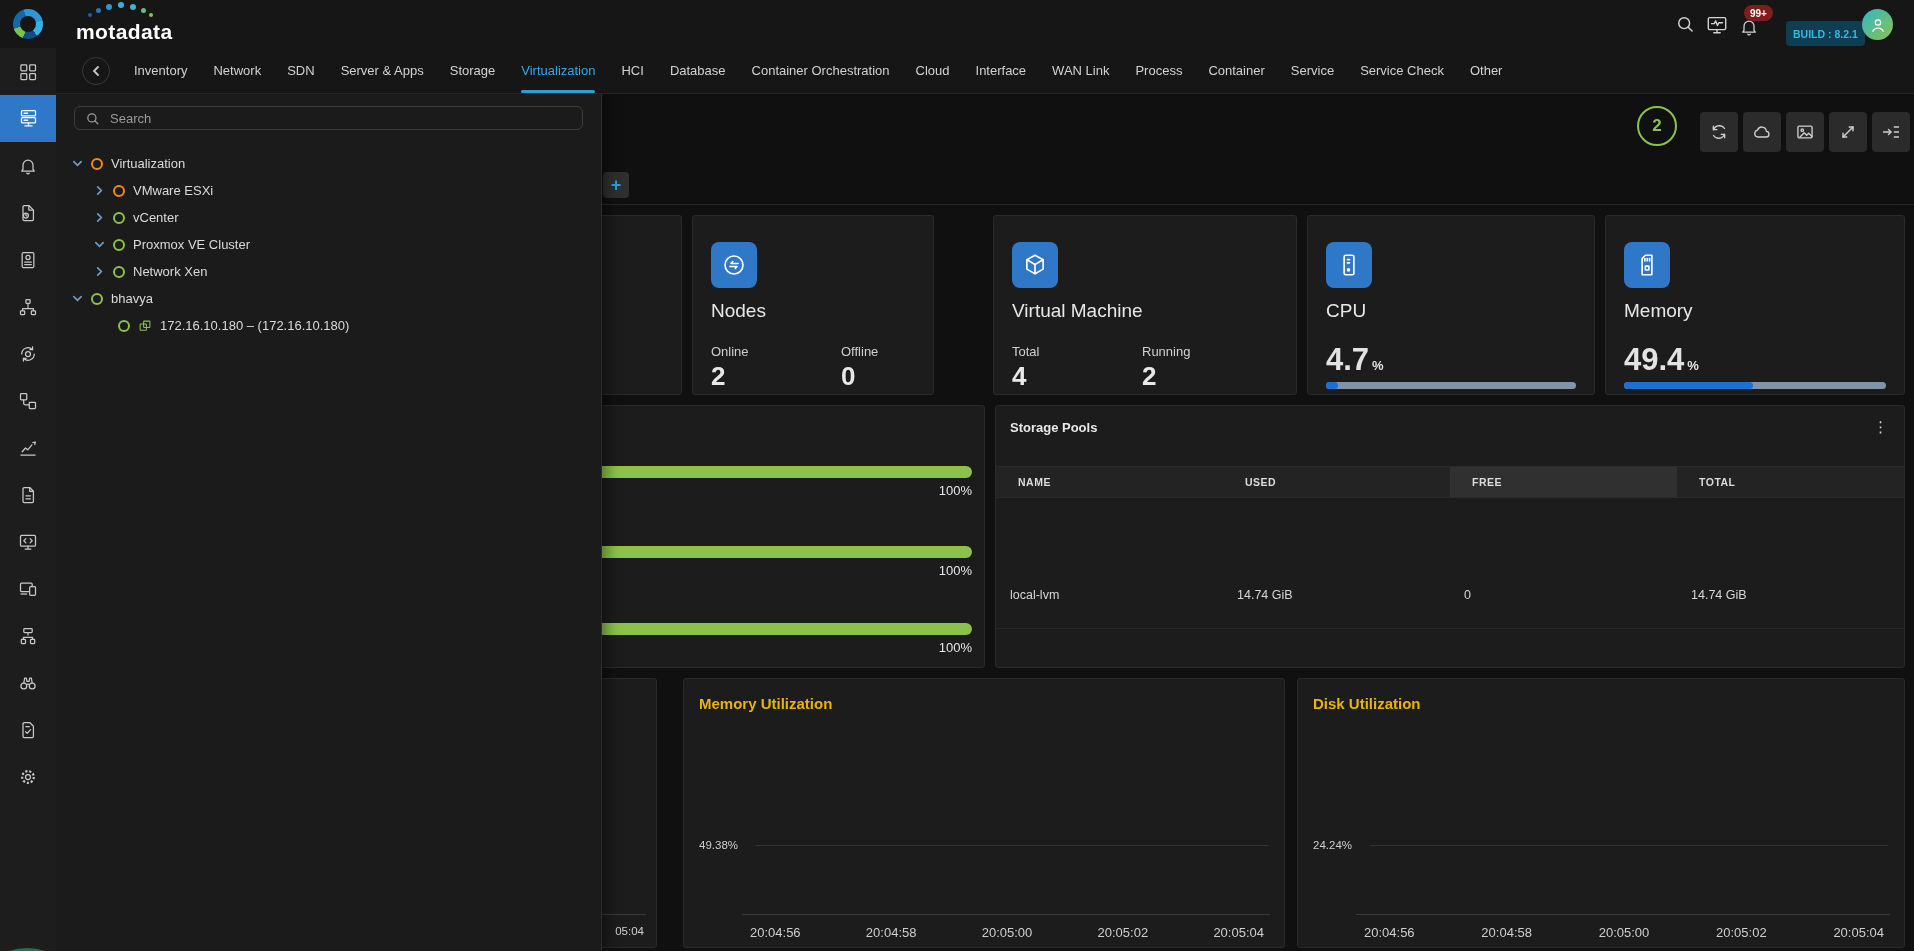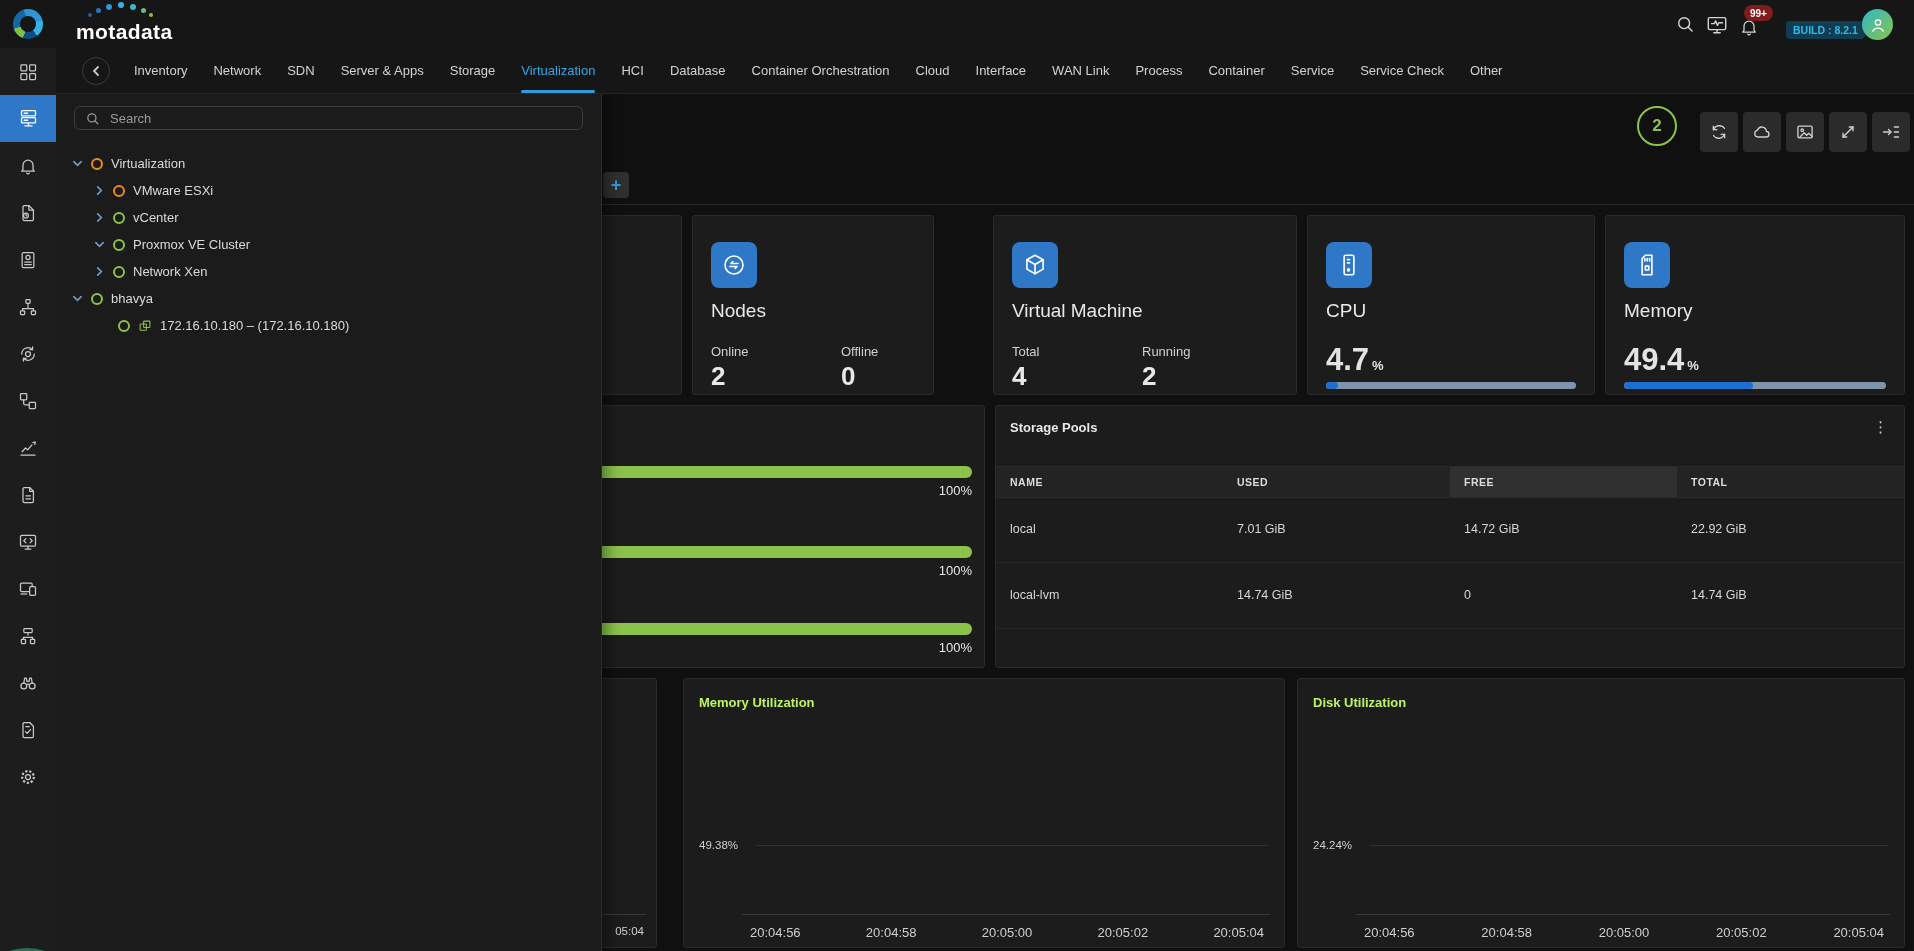--- a/index.html
+++ b/index.html
@@ -12,21 +12,21 @@
   #logo-tile{left:0;top:0;width:56px;height:48px;background:#161616;display:flex;align-items:center;justify-content:center;}
   #logo-donut{width:30px;height:30px;border-radius:50%;
      background:conic-gradient(from 200deg,#7cc24a 0 14%,#1567a8 14% 40%,#2f95d6 40% 66%,#36b1e6 66% 84%,#0d4e86 84% 100%);position:relative;}
   #logo-donut::after{content:"";position:absolute;left:7px;top:7px;width:16px;height:16px;border-radius:50%;background:#161616;}
   #wordmark{left:76px;top:20px;font-size:21px;font-weight:bold;color:#fff;letter-spacing:.4px;}
   .ldot{position:absolute;border-radius:50%;}
   
   .hicon{top:14px;cursor:pointer;}
   #notif-badge{left:1744px;top:5px;height:16px;padding:0 6px;border-radius:9px;background:#7f1d1d;
      color:#fff;font-size:10px;font-weight:bold;display:flex;align-items:center;z-index:62;}
-  #build-badge{left:1786px;top:21px;height:18px;padding:0 7px;border-radius:4px;background:#0f3d52;
+  #build-badge{left:1786px;top:21px;height:25px;padding:0 7px;border-radius:4px;background:#0f3d52;
      color:#38b6e8;font-size:10.5px;font-weight:bold;display:flex;align-items:center;}
   #avatar{left:1862px;top:9px;width:31px;height:31px;border-radius:50%;
      background:linear-gradient(135deg,#2fb7c9,#8bc34a);display:flex;align-items:center;justify-content:center;}
   
   #navbar{left:56px;top:48px;width:1858px;height:46px;background:#161616;border-bottom:1px solid #262626;
      display:flex;align-items:center;z-index:55;}
   #back-btn{width:26px;height:26px;border-radius:50%;border:1px solid #3a3a3a;margin-left:26px;
      display:flex;align-items:center;justify-content:center;color:#c9c9c9;font-size:14px;cursor:pointer;flex:none;}
   #tabs{display:flex;gap:26px;margin-left:24px;align-items:center;height:100%;}
   .tab{font-size:13px;color:#d2d2d2;white-space:nowrap;cursor:pointer;height:100%;display:flex;align-items:center;position:relative;}
@@ -63,27 +63,27 @@
   #uptime-panel{left:420px;top:405px;width:565px;height:263px;}
   .ubar-track{position:absolute;left:14px;right:12px;height:12px;border-radius:6px;}
   .ubar{height:100%;border-radius:6px;background:#8bc34a;}
   .ubar-label{position:absolute;right:12px;font-size:13px;color:#e6e6e6;}
   
   #storage-panel{left:995px;top:405px;width:910px;height:263px;}
   #storage-title{position:absolute;left:14px;top:14px;font-size:13px;font-weight:bold;color:#e8e8e8;}
   #storage-menu{position:absolute;right:10px;top:10px;font-size:15px;color:#cfcfcf;cursor:pointer;padding:2px 6px;}
   .sp-grid{position:absolute;left:0;width:100%;display:grid;grid-template-columns:1fr 1fr 1fr 1fr;}
   #sp-header{top:60px;height:30px;background:#232323;border-top:1px solid #2a2a2a;border-bottom:1px solid #2a2a2a;}
-  #sp-header .hcell{font-size:10.5px;font-weight:bold;letter-spacing:.5px;color:#dcdcdc;display:flex;align-items:center;padding-left:14px;cursor:pointer;}
+  #sp-header .hcell{font-size:10.5px;font-weight:bold;letter-spacing:.5px;color:#dcdcdc;display:flex;align-items:center;padding-left:22px;cursor:pointer;}
   #sp-header .hcell.hl{background:#303030;}
   .sp-row{height:66px;border-bottom:1px solid #272727;cursor:pointer;}
   .sp-row .cell{font-size:12.5px;color:#d6d6d6;display:flex;align-items:center;padding-left:14px;}
   
   .chart-panel{top:678px;height:270px;}
-  .chart-title{position:absolute;left:15px;top:16px;font-size:13px;font-weight:bold;color:#bef264;}
+  .chart-title{position:absolute;left:15px;top:16px;font-size:15px;font-weight:bold;color:#eab308;}
   .grid-label{position:absolute;left:15px;top:160px;font-size:11.5px;color:#cfcfcf;}
   .grid-line{position:absolute;left:72px;right:16px;top:166px;height:1px;background:#333;}
   .axis-line{position:absolute;left:58px;right:14px;top:235px;height:1px;background:#3a3a3a;}
   .ticks{position:absolute;left:66px;right:20px;top:246px;display:flex;justify-content:space-between;}
   .tick{font-size:13px;color:#cfcfcf;}
   #clipped-chart .axis-line{left:10px;right:10px;}
   #clipped-tick{position:absolute;right:12px;top:246px;font-size:11.5px;color:#cfcfcf;}
   
   #tree-overlay{left:56px;top:94px;width:546px;height:857px;background:#1b1b1b;border-right:1px solid #2e2e2e;
      box-shadow:4px 0 14px rgba(0,0,0,.45);z-index:40;}
@@ -236,26 +236,20 @@
 
 <div class="panel" id="storage-panel">
   <div id="storage-title">Storage Pools</div>
   <div id="storage-menu">⋮</div>
   <div class="sp-grid" id="sp-header">
     <div class="hcell">NAME</div>
     <div class="hcell">USED</div>
     <div class="hcell hl">FREE</div>
     <div class="hcell">TOTAL</div>
   </div>
-  <div class="sp-grid sp-row" style="top:90px;">
-    <div class="cell">local</div>
-    <div class="cell">7.01 GiB</div>
-    <div class="cell">14.72 GiB</div>
-    <div class="cell">22.92 GiB</div>
-  </div>
   <div class="sp-grid sp-row" style="top:156px;">
     <div class="cell">local-lvm</div>
     <div class="cell">14.74 GiB</div>
     <div class="cell">0</div>
     <div class="cell">14.74 GiB</div>
   </div>
 </div>
 
 <div class="panel chart-panel" id="clipped-chart" style="left:420px;width:237px;">
   <div class="axis-line"></div>

